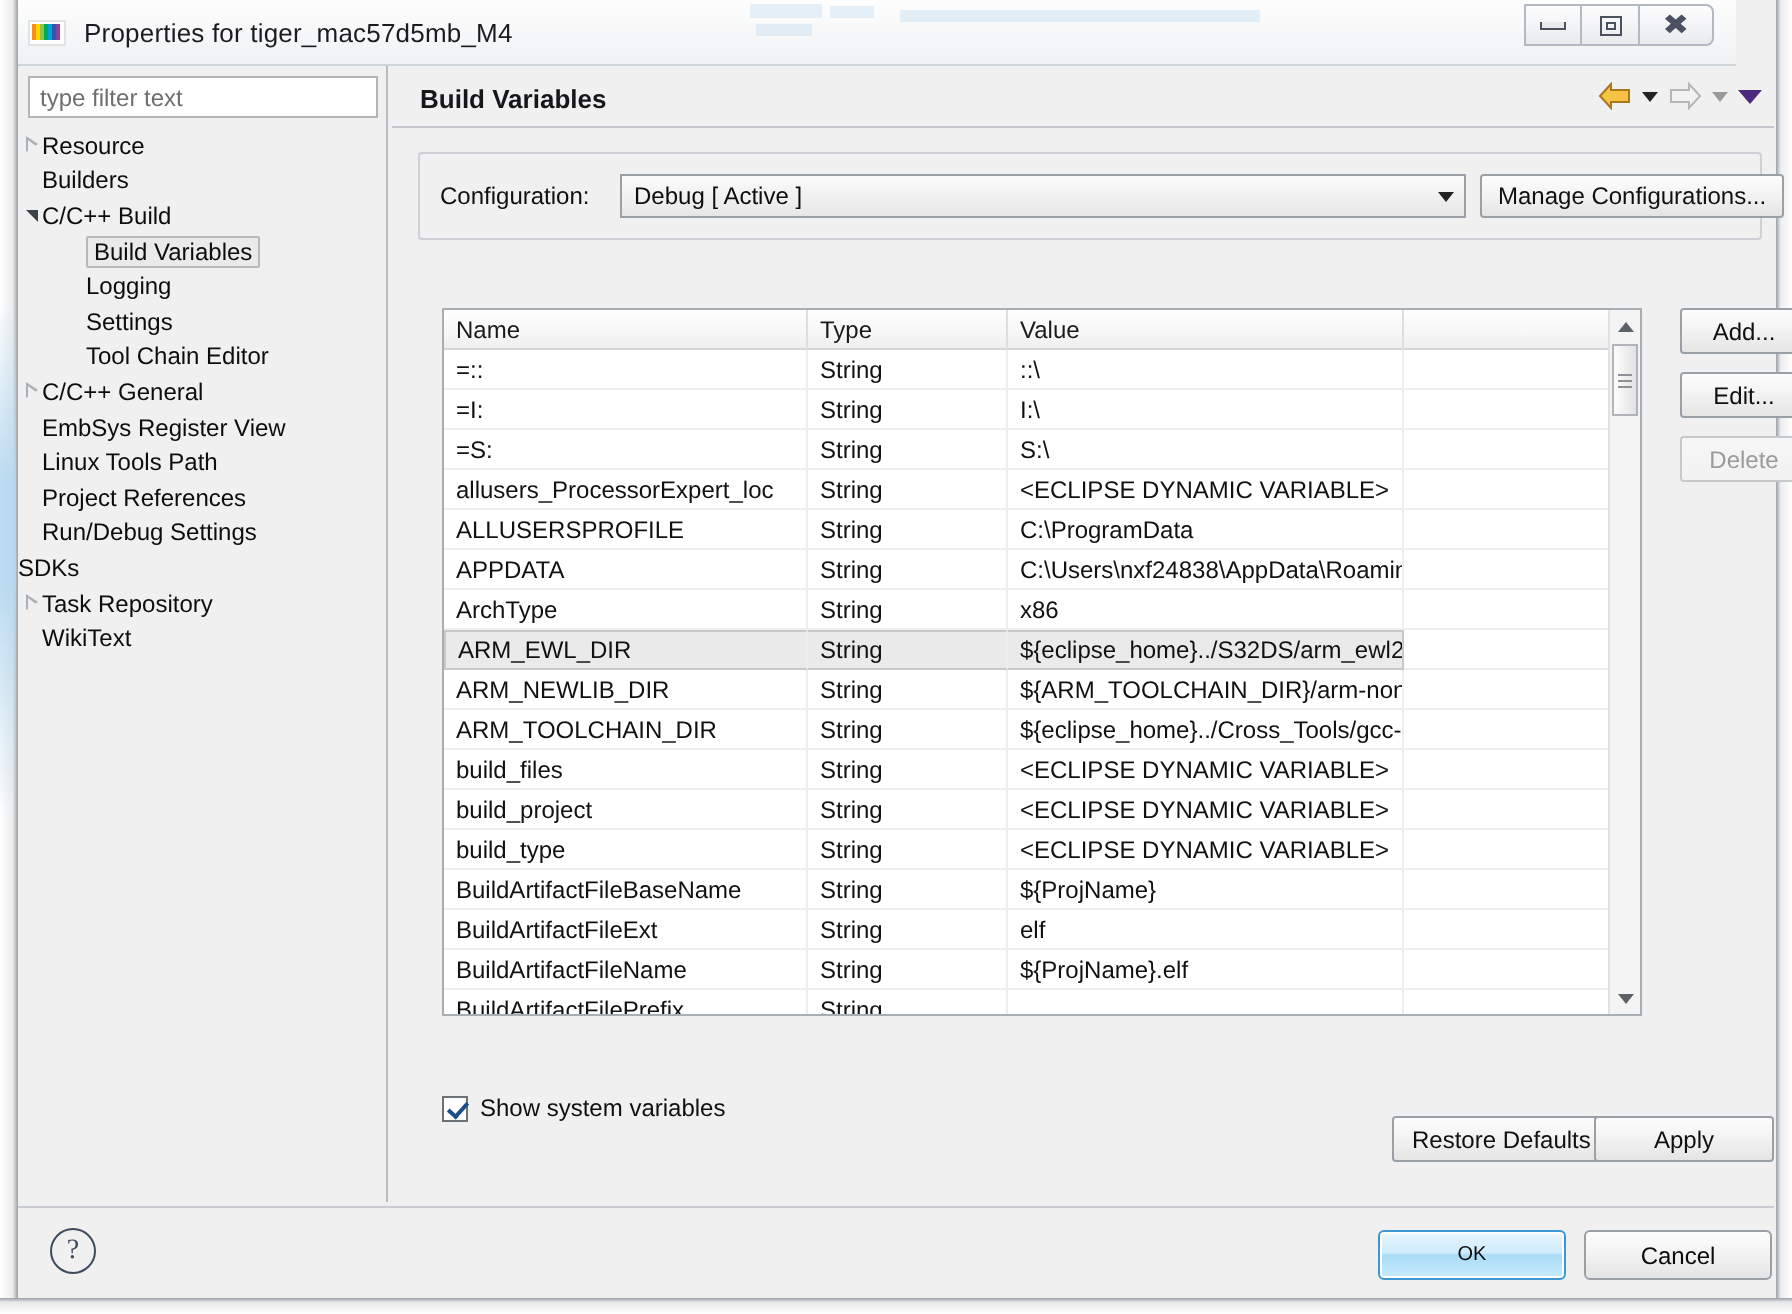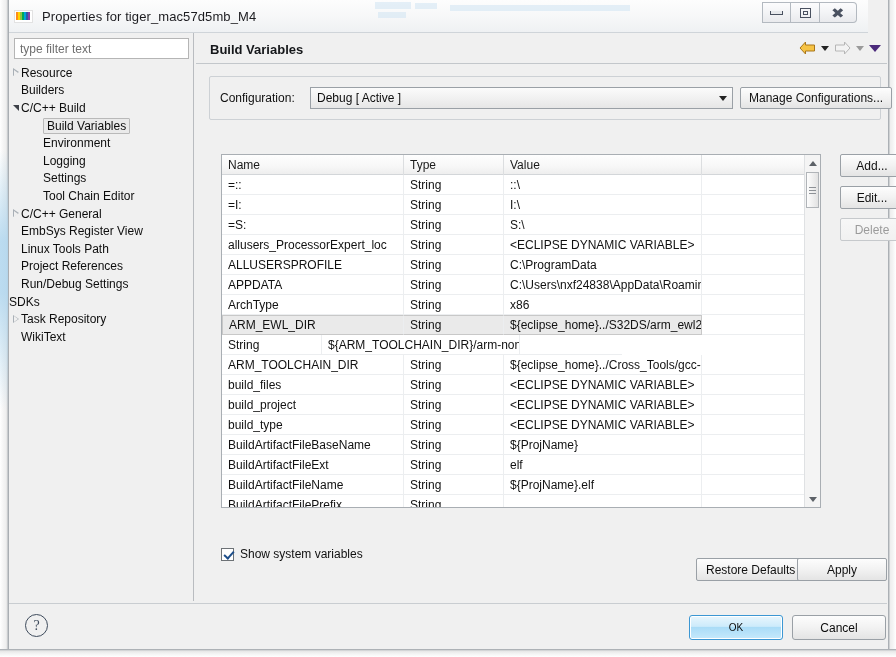--- a/index.html
+++ b/index.html
@@ -483,23 +483,20 @@
             <span class="tree-label" style="margin-left: 12px;">Builders</span>
           </div>
           <div class="tree-row">
             <span class="twisty" style="left: 1px;">
               <span class="tri-expanded"></span>
             </span>
             <span class="tree-label" style="margin-left: 12px;">C/C++ Build</span>
           </div>
           <div class="tree-row selected">
             <span class="tree-label" style="margin-left: 34px;">Build Variables</span>
-          </div>
-          <div class="tree-row">
-            <span class="tree-label" style="margin-left: 34px;">Environment</span>
           </div>
           <div class="tree-row">
             <span class="tree-label" style="margin-left: 34px;">Logging</span>
           </div>
           <div class="tree-row">
             <span class="tree-label" style="margin-left: 34px;">Settings</span>
           </div>
           <div class="tree-row">
             <span class="tree-label" style="margin-left: 34px;">Tool Chain Editor</span>
           </div>
@@ -620,20 +617,21 @@
               <div class="td col-value">x86</div>
               <div class="td col-extra"></div>
             </div>
             <div class="tr selected">
               <div class="td col-name">ARM_EWL_DIR</div>
               <div class="td col-type">String</div>
               <div class="td col-value">${eclipse_home}../S32DS/arm_ewl2</div>
               <div class="td col-extra"></div>
             </div>
             <div class="tr">
+              <div class="td col-name">ARM_NEWLIB_DIR</div>
               <div class="td col-type">String</div>
               <div class="td col-value">${ARM_TOOLCHAIN_DIR}/arm-none-eabi</div>
               <div class="td col-extra"></div>
             </div>
             <div class="tr">
               <div class="td col-name">ARM_TOOLCHAIN_DIR</div>
               <div class="td col-type">String</div>
               <div class="td col-value">${eclipse_home}../Cross_Tools/gcc-arm-n...</div>
               <div class="td col-extra"></div>
             </div>

